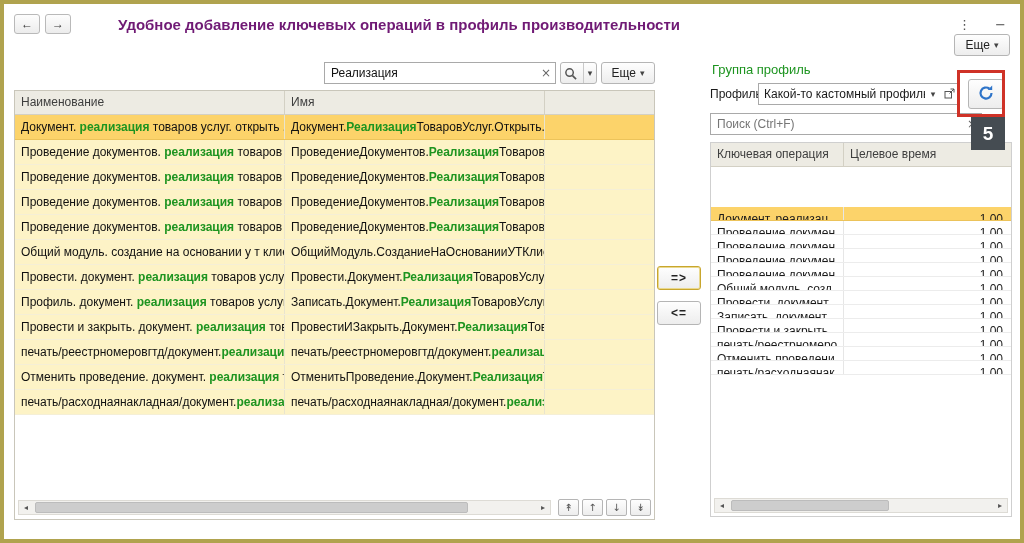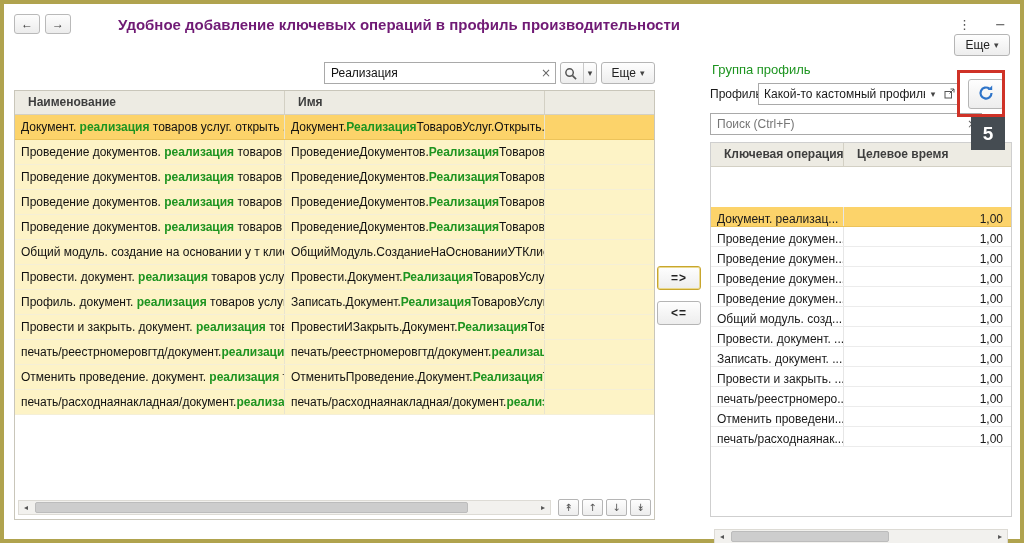--- a/index.html
+++ b/index.html
@@ -23,21 +23,21 @@
   .searchbox{display:flex;align-items:center;width:232px;height:22px;border:1px solid #a9a9a9;background:#fff;box-sizing:border-box;}
   .searchbox input{flex:1;border:0;outline:0;font:12px "Liberation Sans",sans-serif;padding:0 6px;min-width:0;background:transparent;color:#111;}
   .xbtn{width:18px;border:0;background:none;color:#666;font-size:12px;cursor:pointer;padding:0;font-family:"DejaVu Sans",sans-serif;}
   .splitbtn{padding:0;width:37px;}
   .splitbtn .mag{width:21px;display:flex;justify-content:center;align-items:center;}
   .splitbtn .sc{width:14px;height:100%;border-left:1px solid #c9c9c9;display:flex;justify-content:center;align-items:center;}
   .morebtn{width:54px;}
 
   .tframe{border:1px solid #c9c6ba;height:430px;display:flex;flex-direction:column;box-sizing:border-box;background:#fff;}
   .thead{display:flex;height:23px;background:#edebe3;border-bottom:1px solid #d3d0c4;flex:none;}
-  .hc{line-height:23px;padding:0 13px;color:#3e3e3e;border-right:1px solid #d3d0c4;box-sizing:border-box;white-space:nowrap;overflow:hidden;cursor:pointer;font-weight:bold;}
+  .hc{line-height:23px;padding:0 6px;color:#3e3e3e;border-right:1px solid #d3d0c4;box-sizing:border-box;white-space:nowrap;overflow:hidden;cursor:pointer;}
   .col1{width:270px;flex:none;} .col2{width:260px;flex:none;} .col3{flex:1;border-right:0;}
   .trow{display:flex;height:25px;flex:none;background:var(--row-yellow,#fdf3c6);border-bottom:1px solid #f5efd6;box-sizing:border-box;cursor:pointer;}
   .trow.sel{background:var(--selection-yellow,#fcd36a);border-bottom-color:#ecc35a;}
   .tc{line-height:24px;padding:0 6px;white-space:nowrap;overflow:hidden;border-right:1px solid #e9e4ce;box-sizing:border-box;color:#111;}
   .tc.col3{border-right:0;}
   .hl{color:var(--highlight-green,#1d9420);font-weight:bold;}
   .tfill{flex:1;background:#fff;}
   .tfoot{flex:none;height:17px;display:flex;align-items:center;gap:7px;margin:2px 3px 3px 3px;}
   .hscroll{display:flex;align-items:center;height:15px;flex:1;background:#f2f1ee;border:1px solid #dddbd5;box-sizing:border-box;cursor:pointer;}
   .sarrow{width:14px;text-align:center;font-size:8px;color:#555;font-family:"DejaVu Sans",sans-serif;}
@@ -59,21 +59,21 @@
   .proflabel{width:48px;flex:none;}
   .combo{flex:1;height:22px;border:1px solid #a9a9a9;display:flex;align-items:center;box-sizing:border-box;background:#fff;min-width:0;}
   .combo-text{flex:1;padding:0 5px;white-space:nowrap;overflow:hidden;min-width:0;}
   .combo-btn{width:16px;height:100%;display:flex;align-items:center;justify-content:center;border:0;background:none;padding:0;cursor:pointer;}
   .refreshbtn{position:absolute;right:8px;top:-3px;width:36px;height:30px;border-radius:3px;}
   .searchrow{margin-top:7px;}
   .searchrow .searchbox{width:272px;justify-content:center;}
 
   .rframe{margin-top:7px;border:1px solid #cfcfcf;height:375px;display:flex;flex-direction:column;box-sizing:border-box;background:#fff;gap:40px;}
   .rcol1{width:133px;flex:none;} .rcol2{flex:1;border-right:0;}
-  .rrow{display:flex;height:20px;flex:none;background:#fff;border-bottom:1px solid #ececec;box-sizing:border-box;cursor:pointer;}
+  .rrow{display:flex;height:14px;flex:none;background:#fff;border-bottom:1px solid #ececec;box-sizing:border-box;cursor:pointer;}
   .rrow.sel{background:var(--selection-yellow,#fcd36a);border-bottom-color:#ecc35a;}
   .rtc{line-height:24px;padding:0 6px;white-space:nowrap;overflow:hidden;box-sizing:border-box;}
   .rtc.rcol1{border-right:1px solid #e6e6e6;}
   .rtc.rcol2{text-align:right;padding-right:8px;}
   .rfill{flex:1;}
   .rfoot{flex:none;height:15px;margin:2px 3px 3px 3px;display:flex;}
 
   
   .ann-box{position:absolute;left:957px;top:70px;width:48px;height:47px;border:3px solid var(--annotation-red,#cf3227);box-sizing:border-box;z-index:40;pointer-events:none;}
   .ann-badge{position:absolute;left:971px;top:117px;width:34px;height:33px;background:#454c52;color:#fff;display:flex;align-items:center;justify-content:center;font-size:19px;font-weight:bold;z-index:40;}

